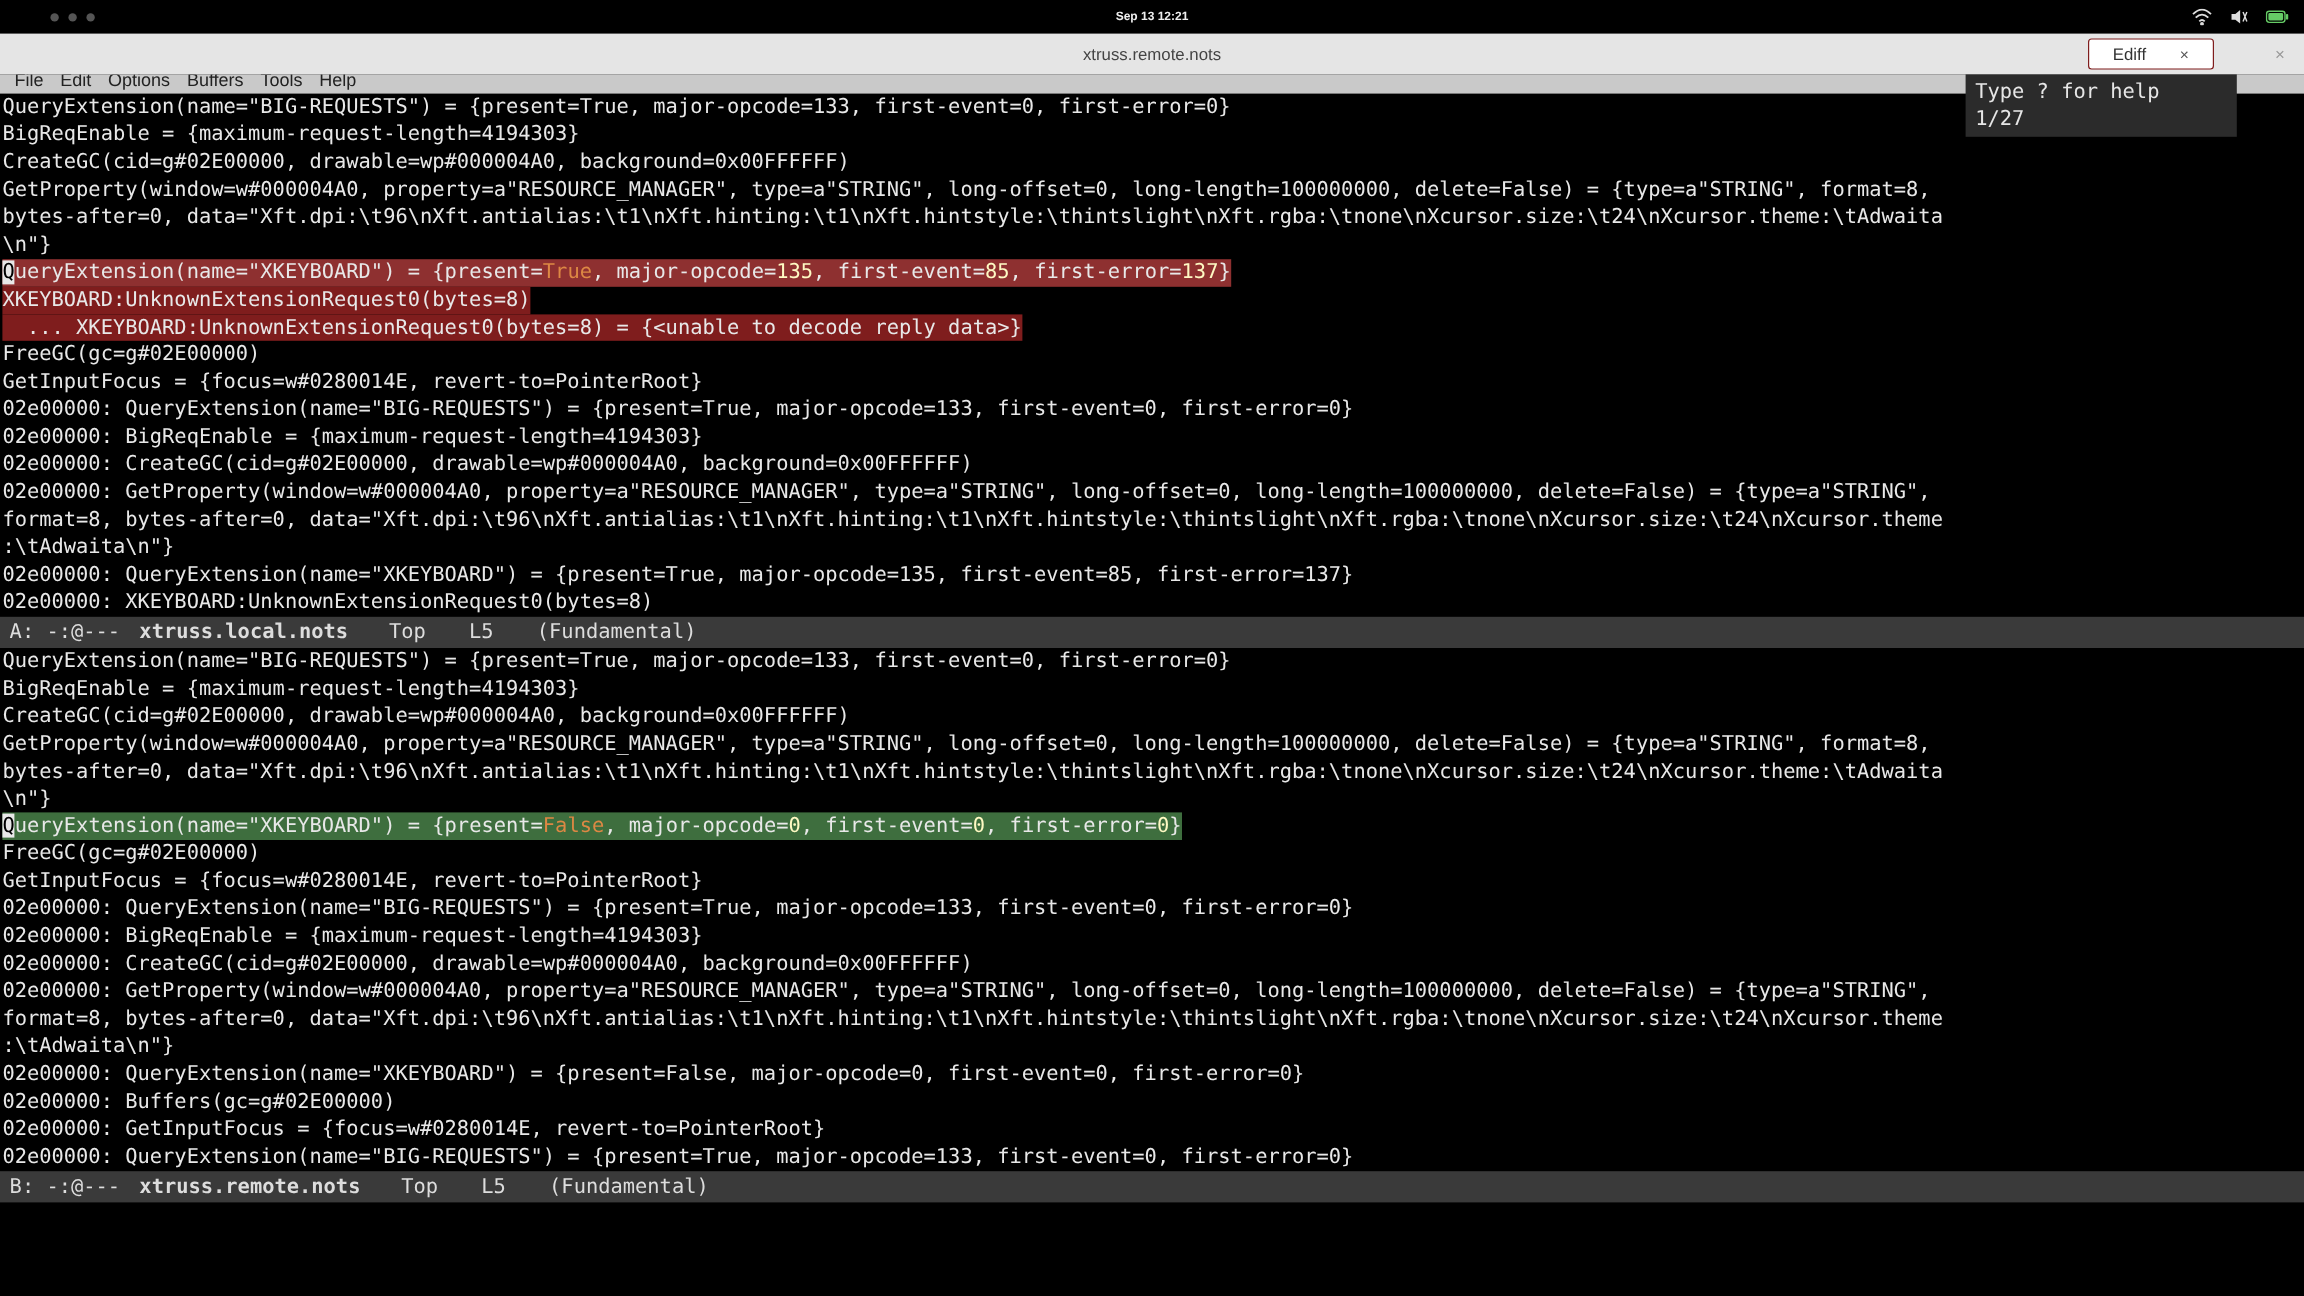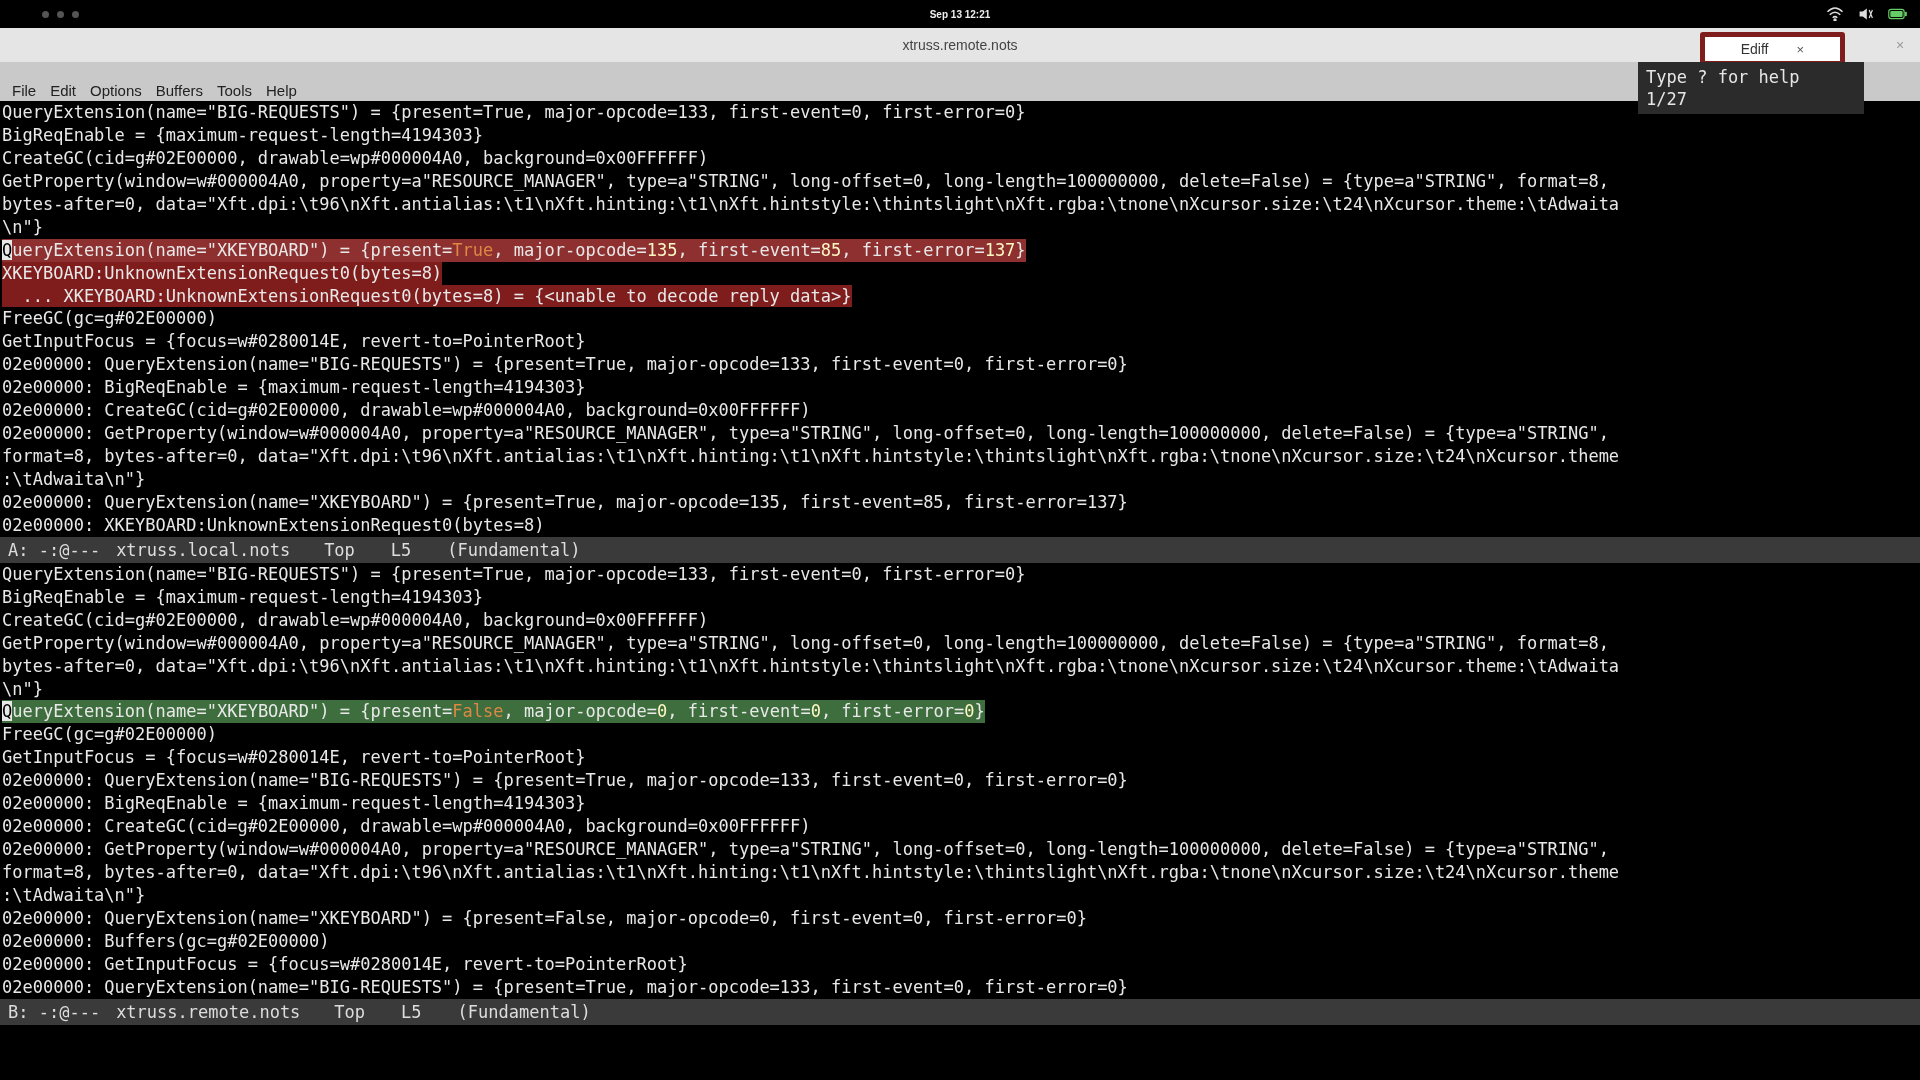--- a/index.html
+++ b/index.html
@@ -7,42 +7,42 @@
   .mac-menu{height:28px;background:#000;display:flex;align-items:center;color:#ccc;font-family:-apple-system,Helvetica,Arial,sans-serif;font-size:10px;position:relative}
   .mac-apple{width:22px;display:flex;justify-content:center;color:#ddd;margin-left:10px}
   .mac-traffic{display:flex;gap:8px;margin-left:10px}
   .mac-traffic span{width:7px;height:7px;border-radius:50%;background:#555;display:inline-block}
   .mac-center{position:absolute;left:50%;transform:translateX(-50%);font-weight:600;color:#eee}
   .mac-right{position:absolute;right:12px;display:flex;gap:14px;align-items:center;color:#ddd}
   .mac-icon{display:inline-flex}
   
   .title-bar{height:34px;background:#e5e5e5;display:flex;align-items:center;color:#444;font-family:-apple-system,Helvetica,Arial,sans-serif;font-size:14px;position:relative}
   .title-center{position:absolute;left:50%;transform:translateX(-50%)}
-  .tab{background:#fff;border:5px solid #7f1d1d;border-radius:3px;height:24px;display:flex;align-items:center;padding:0 36px;font-size:14px;color:#333;position:absolute;right:75px;top:4px}
+  .tab{background:#fff;border:1px solid #7f1d1d;border-radius:3px;height:24px;display:flex;align-items:center;padding:0 20px;font-size:14px;color:#333;position:absolute;right:75px;top:4px}
   .tab-close{font-size:13px;color:#555;margin-left:28px}
   .win-close{position:absolute;right:0;top:0;width:40px;height:34px;display:flex;align-items:center;justify-content:center;color:#999;font-size:14px}
   
-  .emacs-menu{height:39px;background:#c9c9c9;display:flex;align-items:flex-end;padding:0 6px;color:#222;font-family:-apple-system,Helvetica,Arial,sans-serif;font-size:15px;gap:2px}
+  .emacs-menu{height:16px;background:#c9c9c9;display:flex;align-items:flex-end;padding:0 6px;color:#222;font-family:-apple-system,Helvetica,Arial,sans-serif;font-size:15px;gap:2px}
   .emacs-menu span{padding:2px 6px}
   
   .ediff-box{position:absolute;right:56px;top:62px;width:210px;background:#2b2b2b;color:#e6e6e6;font-size:17px;font-family:Menlo,monospace;padding:4px 8px;line-height:1.3}
   .ediff-box .l2{}
   
   .pane{white-space:pre;line-height:1.35;font-size:17px;letter-spacing:0;color:#e8e8e8;padding:0 2px}
   
   .band-red{background:#7f1d1d}
   .band-red-strong{background:#8e3030}
   .band-green-strong{background:#3e6e3e}
   .half{display:inline-block}
   .cursor{background:#e8e8e8;color:#000}
   .hl-num{color:#fef9c3}
   .hl-bool{color:#dd8844}
   
   .modeline{height:26px;background:#3a3a3a;color:#ddd;font-size:17px;display:flex;align-items:center;padding:0 8px}
-  .modeline .fname{font-weight:normal;margin:0 16px}
+  .modeline .fname{font-weight:bold;margin:0 16px}
   .modeline .sep{margin:0 18px}
   .wrap{overflow:hidden}
 </style>
 </head>
 <body>
 
 <div class="mac-menu">
   <span class="mac-apple"></span>
   <span class="mac-traffic">
       <span></span>

